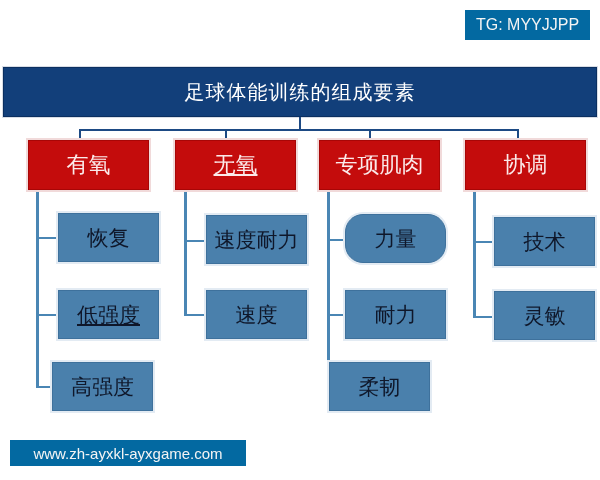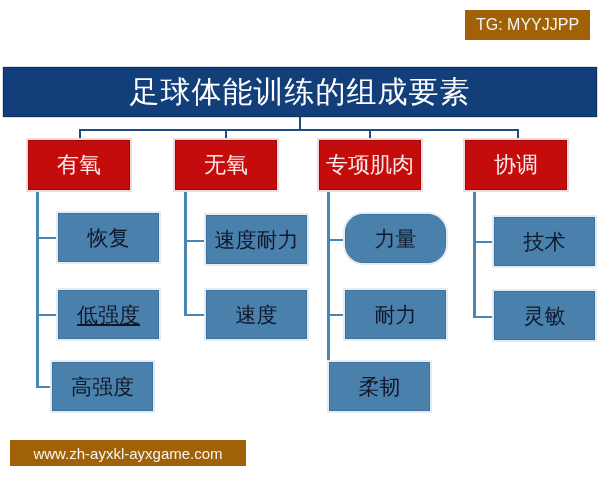--- a/index.html
+++ b/index.html
@@ -3,41 +3,41 @@
 <meta charset="utf-8">
 <style>
   html, body { margin: 0; padding: 0; }
   body {
     width: 600px; height: 480px; position: relative; overflow: hidden;
     background: #ffffff;
     font-family: "DejaVu Sans", "Liberation Sans", sans-serif;
   }
   .abs { position: absolute; box-sizing: border-box; }
   .badge {
-    background: #a16207; color: #f4f4f4;
+    background: #0369a1; color: #f4f4f4;
     font-family: "Liberation Sans", sans-serif;
     display: flex; align-items: center; justify-content: center;
   }
   #tg-badge { left: 465px; top: 10px; width: 125px; height: 30px; font-size: 16px; }
   #url-badge { left: 10px; top: 440px; width: 236px; height: 26px; font-size: 15px; }
 
   #title-bar {
     left: 3px; top: 67px; width: 594px; height: 50px;
     background: #123f7a;
     border: 1px solid #0b2f60;
     box-shadow: 0 0 0 1px #d8dde6;
-    color: #ffffff; font-size: 30px; letter-spacing: 1px;
+    color: #ffffff; font-size: 20px; letter-spacing: 1px;
     display: flex; align-items: center; justify-content: center;
   }
   .line { background: #1d4a84; }
   .vline-blue { background: #4a86b4; width: 3px; }
   .hline-blue { background: #4a86b4; height: 2px; }
 
   .cat {
-    width: 102px; height: 50px;
+    width: 121px; height: 50px;
     background: #c40c0c;
     border: 1px solid #a80606;
     box-shadow: 0 0 0 2px #f1dada;
     color: #fbeaea; font-family: "DejaVu Serif", "Liberation Serif", serif;
     font-size: 22px;
     display: flex; align-items: center; justify-content: center;
   }
   .item {
     width: 101px; height: 49px;
     background: #4a80ac;
@@ -65,21 +65,21 @@
 
 <div class="abs cat" style="left:28px; top:140px;">有氧</div>
 <div class="abs vline-blue" style="left:36px; top:192px; height:196px;"></div>
 <div class="abs hline-blue" style="left:36px; top:237px; width:22px;"></div>
 <div class="abs hline-blue" style="left:36px; top:314px; width:22px;"></div>
 <div class="abs hline-blue" style="left:36px; top:386px; width:22px;"></div>
 <div class="abs item" style="left:58px; top:213px;">恢复</div>
 <div class="abs item" style="left:58px; top:290px;text-decoration:underline;">低强度</div>
 <div class="abs item" style="left:52px; top:362px;">高强度</div>
 
-<div class="abs cat" style="left:175px; top:140px;">无氧</div>
+<div class="abs cat" style="left:175px; top:140px;text-decoration:underline;">无氧</div>
 <div class="abs vline-blue" style="left:184px; top:192px; height:124px;"></div>
 <div class="abs hline-blue" style="left:184px; top:240px; width:22px;"></div>
 <div class="abs hline-blue" style="left:184px; top:314px; width:22px;"></div>
 <div class="abs item" style="left:206px; top:215px;">速度耐力</div>
 <div class="abs item" style="left:206px; top:290px;">速度</div>
 
 <div class="abs cat" style="left:319px; top:140px;">专项肌肉</div>
 <div class="abs vline-blue" style="left:327px; top:192px; height:196px;"></div>
 <div class="abs hline-blue" style="left:327px; top:239px; width:18px;"></div>
 <div class="abs hline-blue" style="left:327px; top:314px; width:18px;"></div>

